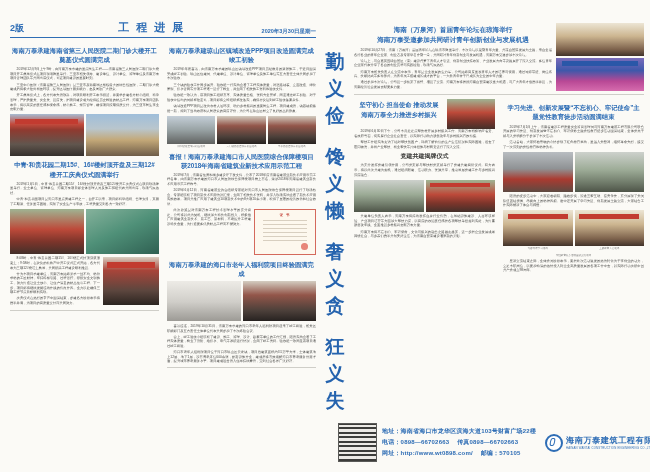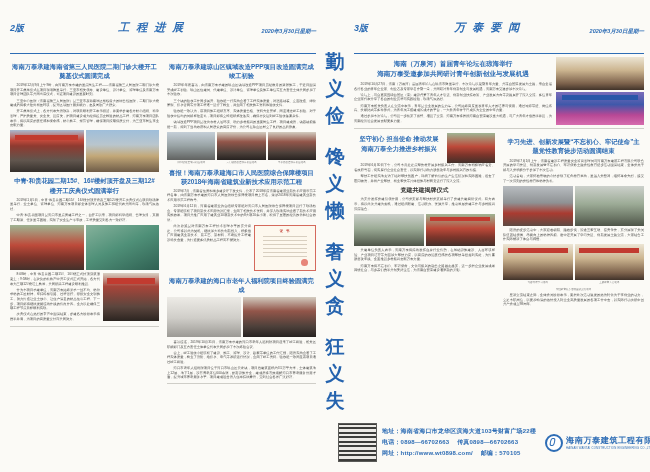--- a/index.html
+++ b/index.html
@@ -3,21 +3,21 @@
 <meta charset="utf-8">
 <style>
   html,body{margin:0;padding:0;}
   body{width:650px;height:472px;background:#fbfaf6;position:relative;overflow:hidden;
        font-family:"Liberation Sans", sans-serif;}
   .page{position:absolute;top:20px;}
   .page-left{left:10px;width:306px;}
   .page-right{left:354px;width:290px;}
 
   .phead{display:flex;justify-content:space-between;align-items:flex-end;
-         border-bottom:1.5px solid #2e6db5;padding-bottom:18px;font-style:italic;}
+         border-bottom:1.5px solid #2e6db5;padding-bottom:2px;}
   .pno{font-size:9px;font-weight:bold;color:#2e6db5;}
   .psec{font-size:11px;font-weight:bold;color:#2e6db5;letter-spacing:7px;text-indent:7px;margin-left:16px;}
   .pdate{font-size:5.5px;font-weight:bold;color:#2e6db5;}
 
   .cols{display:flex;gap:8px;margin-top:4px;}
   .col{flex:1;min-width:0;}
 
   .atitle{color:#2e6db5;font-weight:bold;font-size:6.3px;line-height:1.45;
           text-align:center;margin:4px 2px 3px;}
   .subhead{color:#3a3a38;font-weight:bold;font-size:6px;text-align:center;margin:3px 0 2px;}
@@ -204,25 +204,20 @@
     <span>贪</span>
   </div>
   <div class="motto-group">
     <span>狂</span>
     <span>义</span>
     <span>失</span>
   </div>
 </div>
 
 <div class="page page-right">
-  <div class="phead">
-    <span class="pno">3版</span>
-    <span class="psec">万泰要闻</span>
-    <span class="pdate">2020年3月30日星期一</span>
-  </div>
 
   <div class="f-wrap">
     <div class="f-left">
       <div class="f-title1">海南（万泉河）首届青年论坛在琼海举行</div>
       <div class="f-title2">海南万泰受邀参加共同研讨青年创新创业与发展机遇</div>
       <p class="body">2019年10月27日，海南（万泉河）首届青年论坛在琼海市隆重举行。本次论坛以凝聚青年力量、共谋自贸港发展为主题，来自全省各行各业的青年企业家、创业者及专家学者齐聚一堂，共同研讨青年创新创业与发展机遇，海南万泰受邀参加本次论坛。</p>
       <p class="body">论坛上，与会嘉宾围绕自贸区（港）建设背景下青年人才引进、创新创业扶持政策、产业发展方向等议题展开了深入交流。多位青年企业家代表分享了各自的创业历程与实践经验，现场气氛热烈。</p>
       <p class="body">海南万泰相关负责人在交流中表示，青年是企业发展的生力军，公司始终高度重视青年人才的培养与使用，通过导师带徒、岗位练兵、技能比武等多种形式，为青年员工搭建成长成才的平台，一大批青年骨干已成长为企业的中坚力量。</p>
       <p class="body">通过参加本次论坛，公司进一步拓宽了视野、增进了交流。海南万泰将抢抓海南自贸港建设重大机遇，与广大青年才俊携手并进，为海南经济社会发展贡献更多力量。</p>
     </div>

